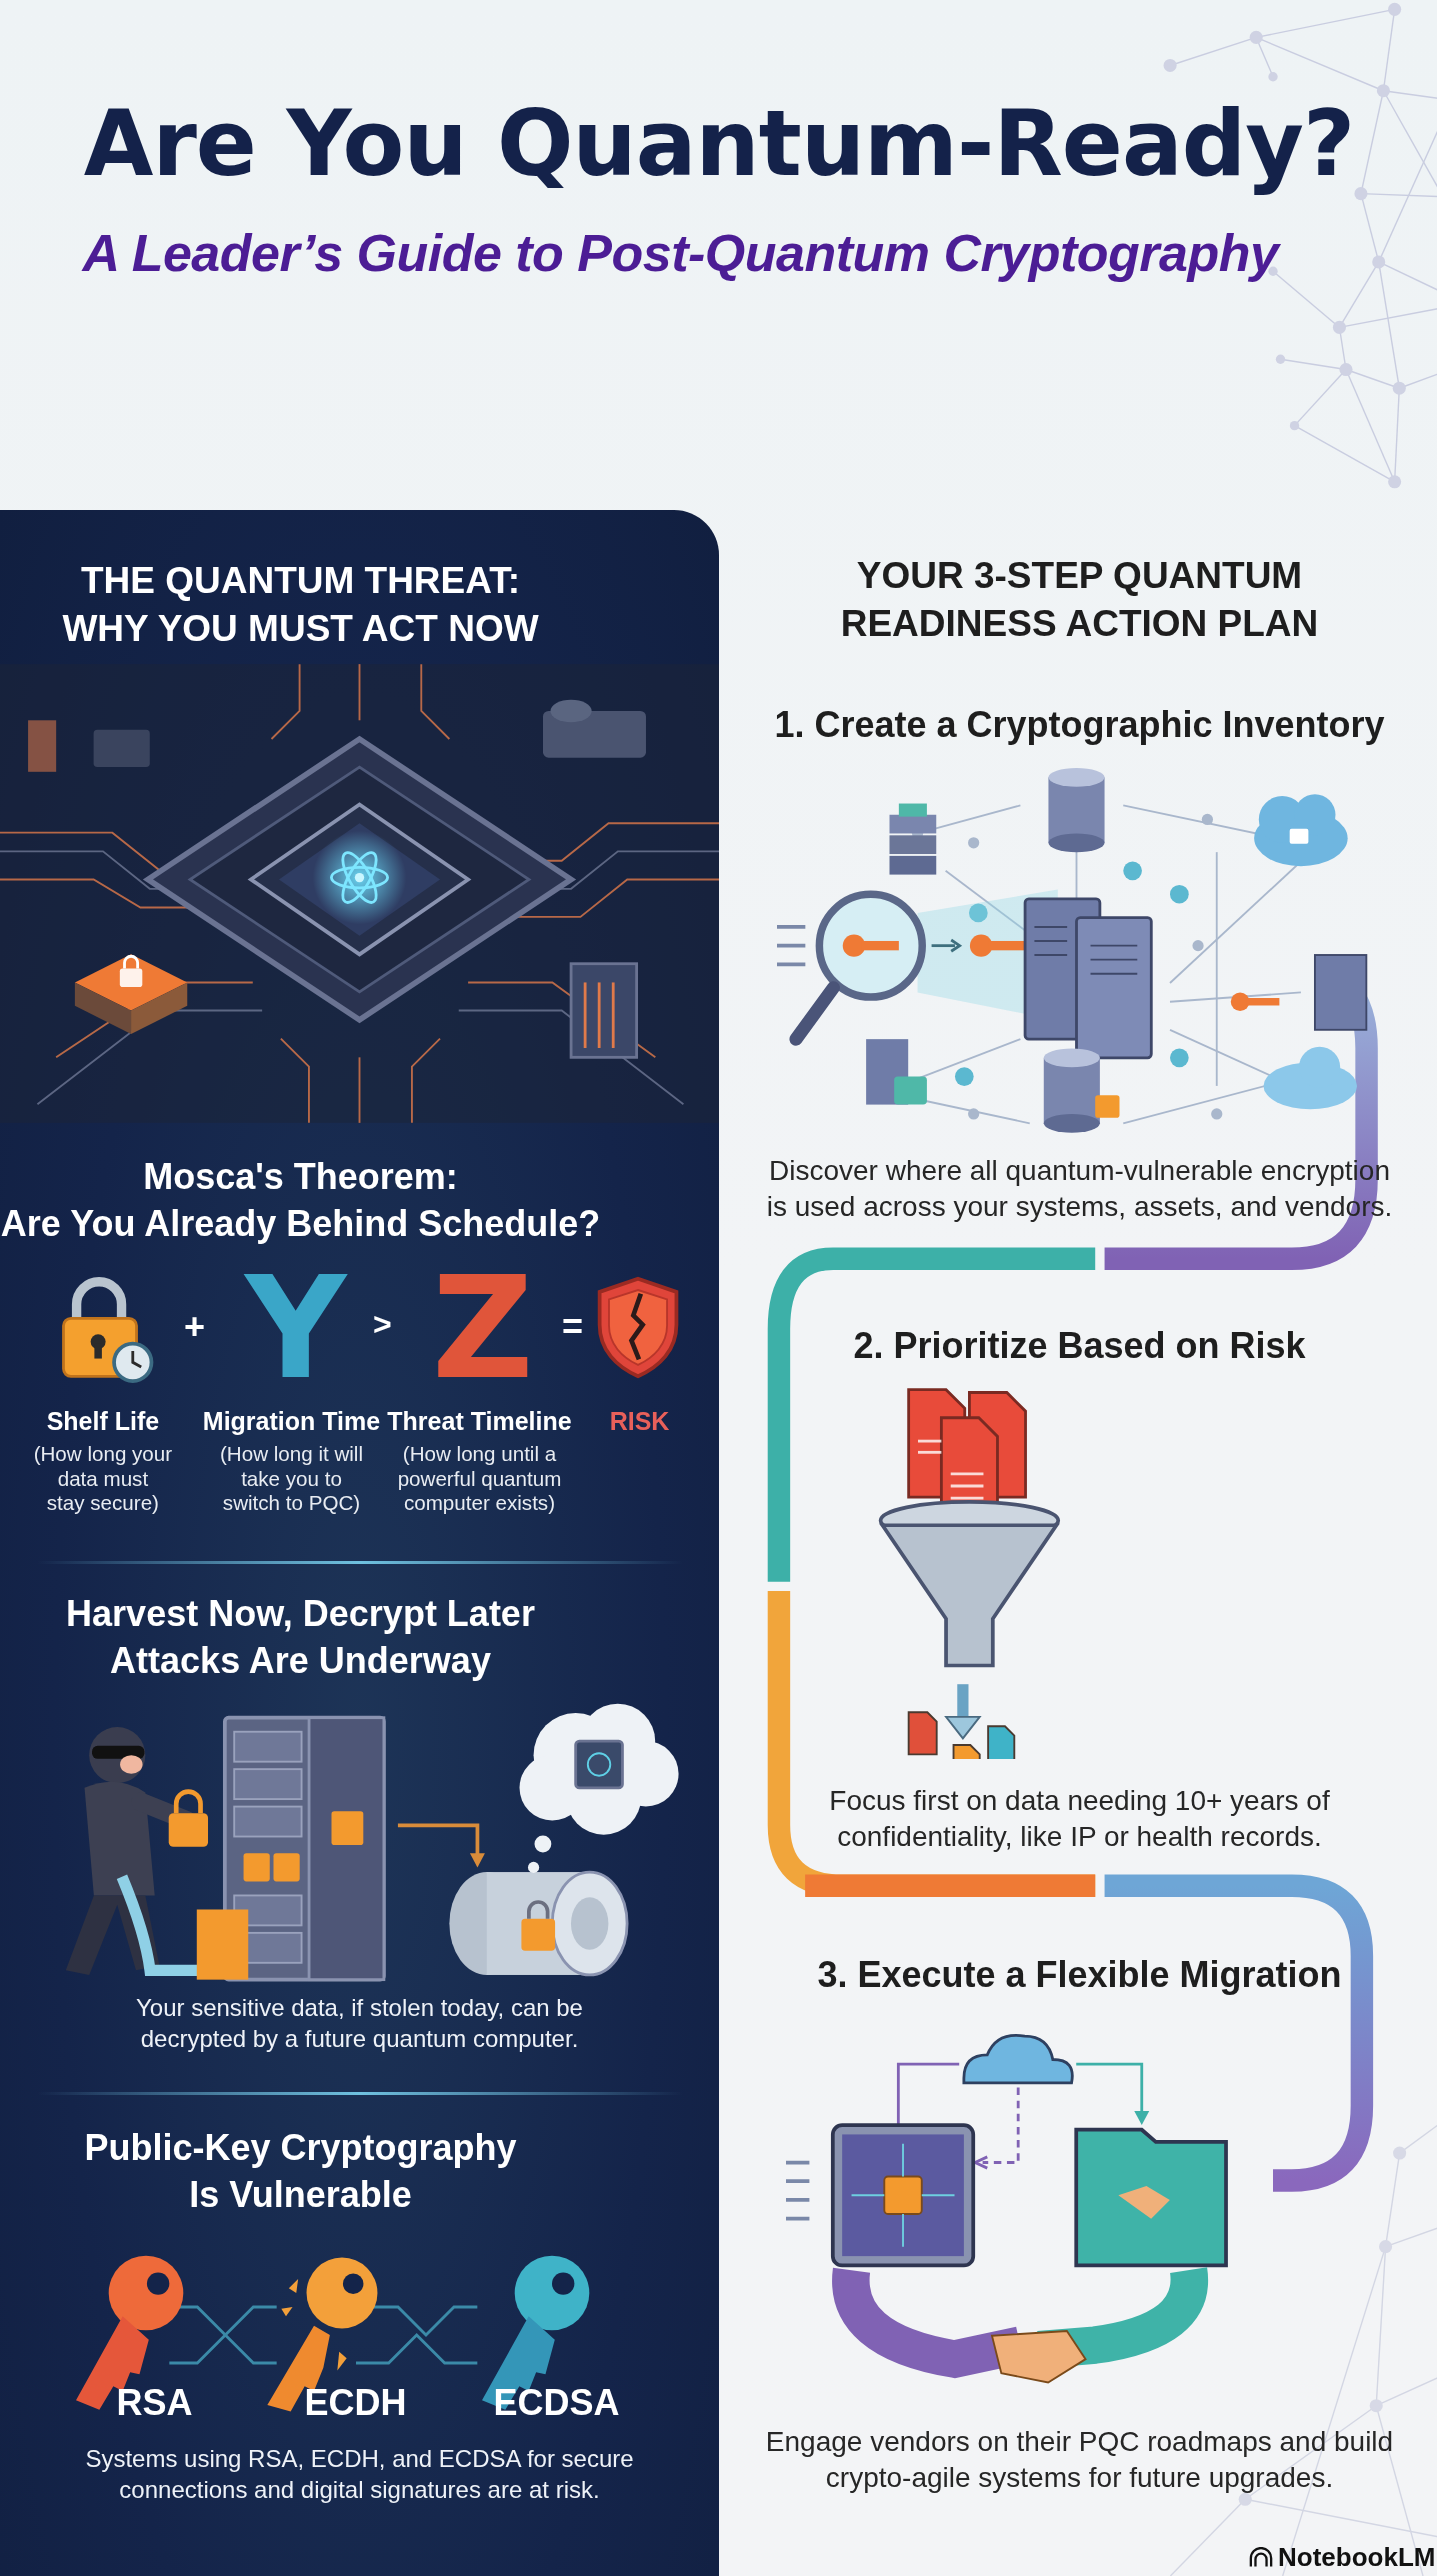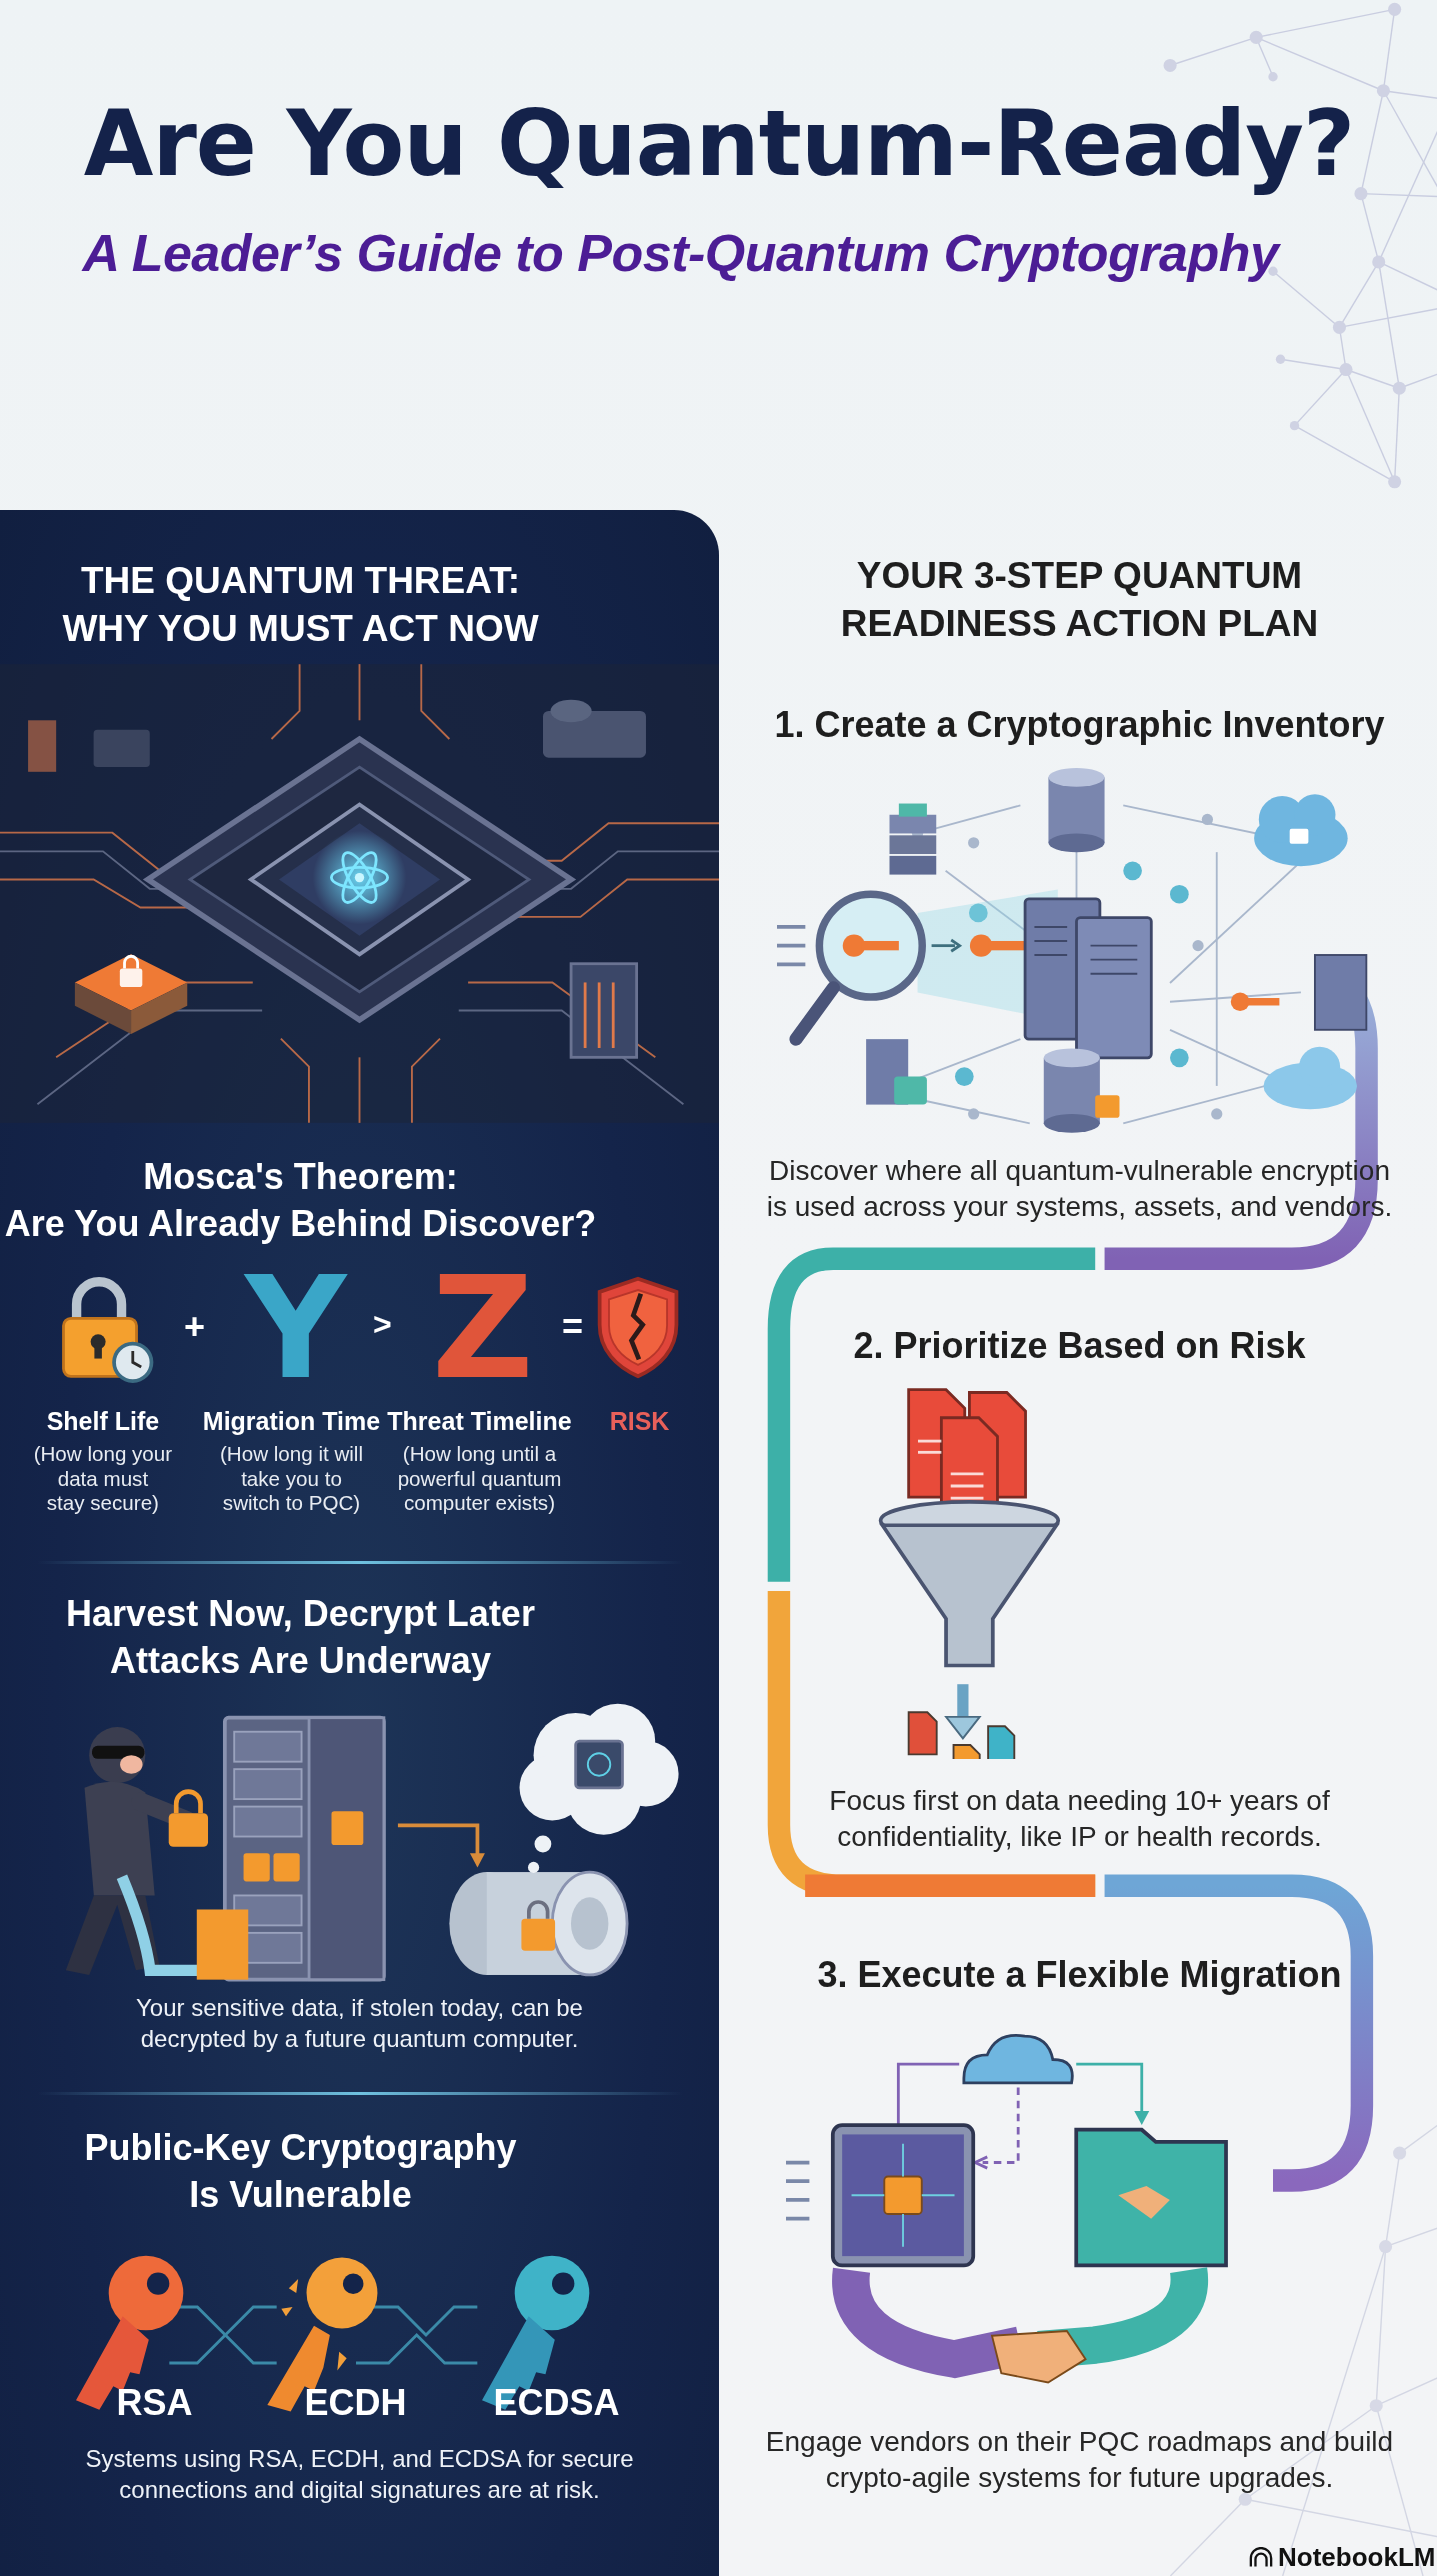--- a/index.html
+++ b/index.html
@@ -213,21 +213,21 @@
         <rect x="30" y="60" width="30" height="55" fill="#e07a4a" opacity="0.55"></rect>
       </g>
     <g>
         <rect x="580" y="50" width="110" height="50" rx="6" fill="#4a5470"></rect>
         <ellipse cx="610" cy="50" rx="22" ry="12" fill="#5a6580"></ellipse>
       </g>
   </svg>
 
   <div class="lp-heading" style="top:644px;font-size:36px;">
     <div>Mosca's Theorem:</div>
-    <div>Are You Already Behind Discover?</div>
+    <div>Are You Already Behind Schedule?</div>
   </div>
 
   <svg class="abs" style="left:56px; top:766px;" width="103" height="108" viewBox="0 0 110 115">
     <path d="M22 50 V30 a24 24 0 0 1 48 0 V50" stroke="#b9c4cf" stroke-width="10" fill="none"></path>
     <rect x="8" y="45" width="78" height="62" rx="8" fill="#f4a02e" stroke="#c0731c" stroke-width="3"></rect>
     <circle cx="45" cy="70" r="8" fill="#2b2b2b"></circle>
       <rect x="41" y="72" width="8" height="16" fill="#2b2b2b"></rect>
     <circle cx="82" cy="92" r="20" fill="#dfe9ef" stroke="#3b6a82" stroke-width="4"></circle>
     <path d="M82 80 V92 L91 97" stroke="#2b2b2b" stroke-width="3" fill="none"></path>
   </svg>

